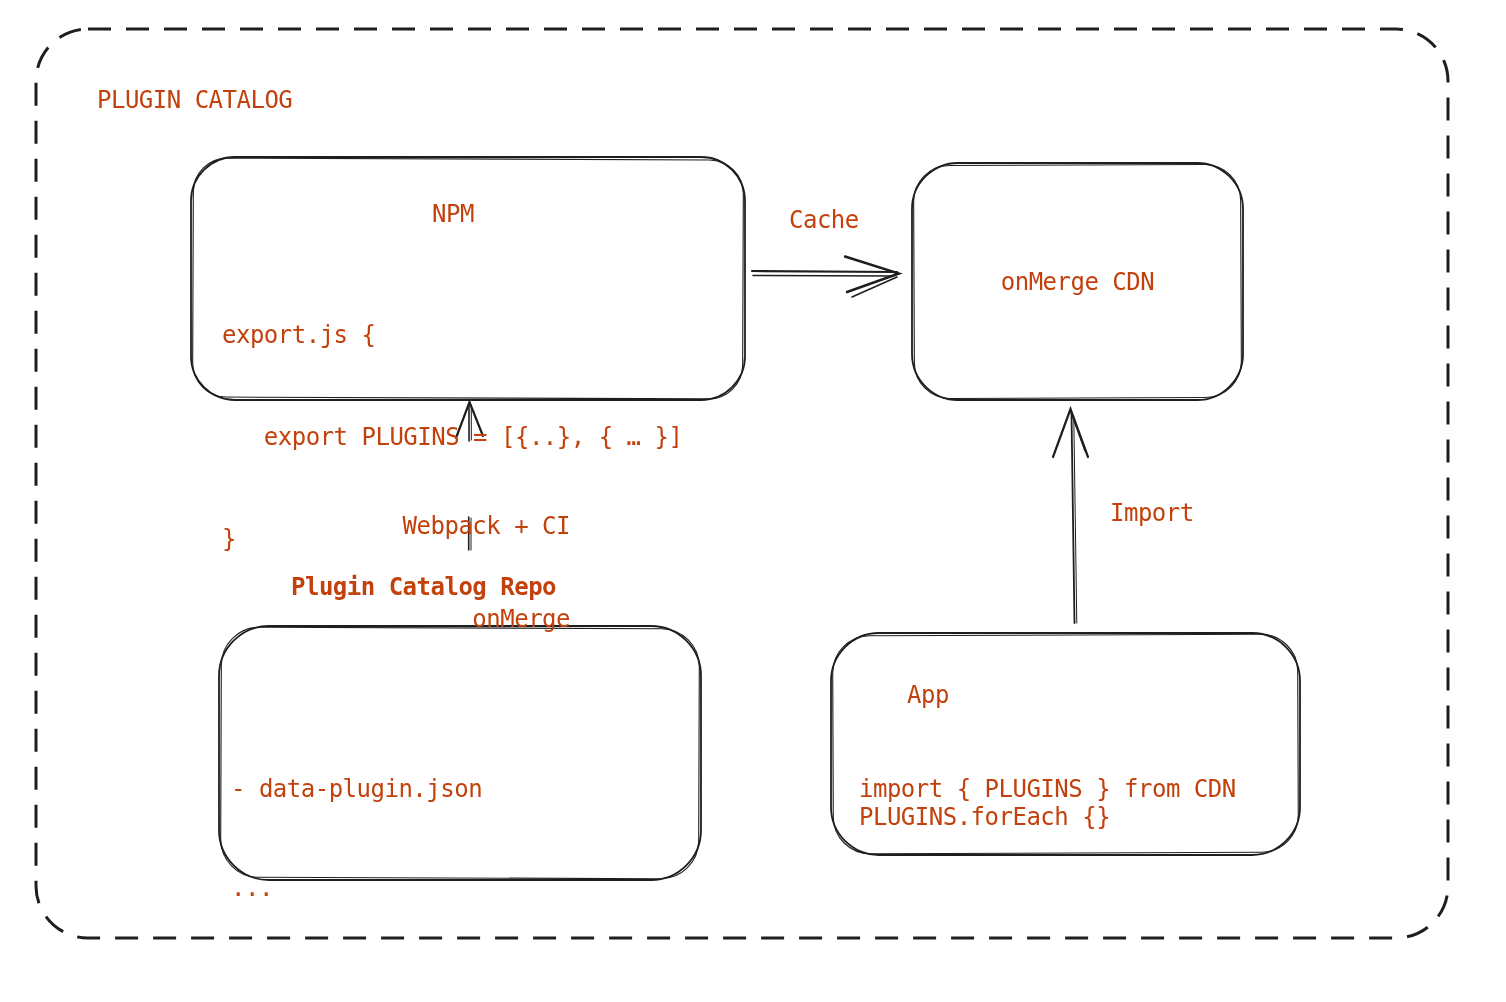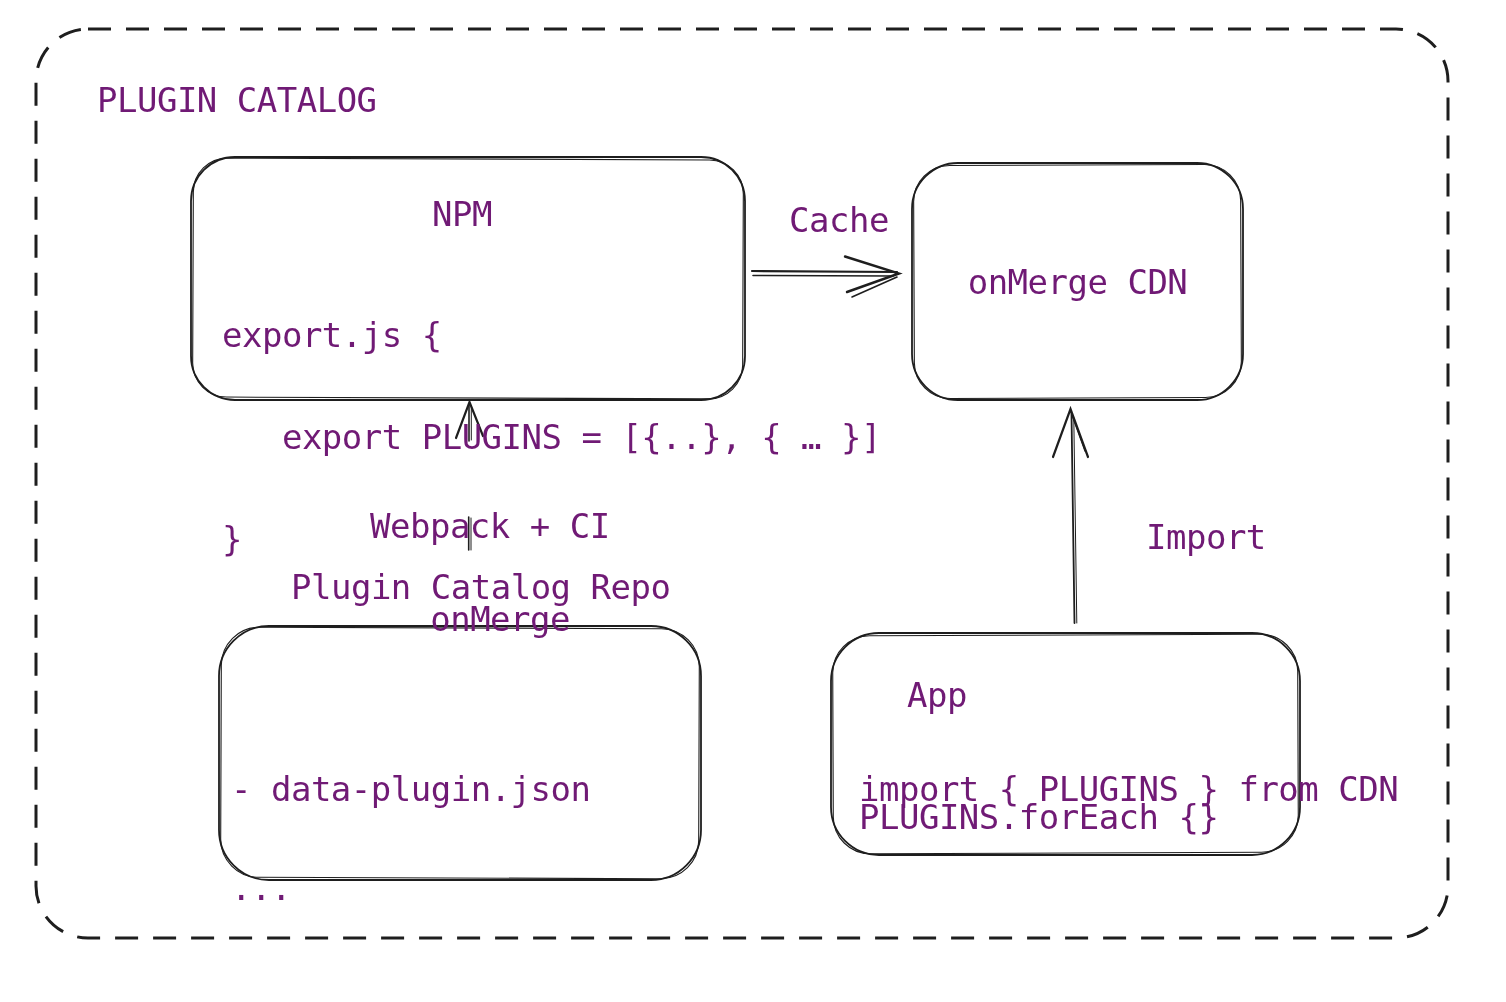--- a/index.html
+++ b/index.html
@@ -7,23 +7,23 @@
     position:relative;
     width:1506px;height:1002px;
     background:#ffffff;
     overflow:hidden;
     font-family:"DejaVu Sans Mono","Liberation Mono",monospace;
   }
   .shapes{position:absolute;left:0;top:0;width:1506px;height:1002px;}
   .txt{
     position:absolute;
     font-family:"DejaVu Sans Mono","Liberation Mono",monospace;
-    font-size:34px;
+    font-size:24px;
     letter-spacing:-0.5px;
-    color:#701a75;
+    color:#c2410c;
     white-space:pre;
     line-height:34px;
   }
   .center{text-align:center;}
   svg *{vector-effect:non-scaling-stroke;}
 </style>
 </head>
 <body>
 
 <div class="canvas">
@@ -88,25 +88,25 @@
 
   <div class="txt" style="left:789px;top:203px;">Cache</div>
 
   <div class="txt center" style="left:912px;top:265px;width:331px;">onMerge CDN</div>
 
   <div class="txt center" style="left:370px;top:449px;width:200px;line-height:31px;text-align:right;">
     <div>Webpack + CI</div>
     <div>onMerge</div>
   </div>
 
-  <div class="txt" style="left:291px;top:570px;">Plugin Catalog Repo</div>
+  <div class="txt" style="left:291px;top:570px;font-weight:bold;">Plugin Catalog Repo</div>
   <div class="txt" style="left:231px;top:707px;line-height:33px;">
     <div>- data-plugin.json</div>
     <div>...</div>
   </div>
 
   <div class="txt" style="left:864px;top:678px;margin-left:43px;">App</div>
   <div class="txt" style="left:859px;top:772px;">import { PLUGINS } from CDN</div>
   <div class="txt" style="left:859px;top:800px;">PLUGINS.forEach {}</div>
 
-  <div class="txt" style="left:1110px;top:520px;margin-left:36px;">Import</div>
+  <div class="txt" style="left:1110px;top:496px;">Import</div>
 
 </div>
 
 </body></html>

